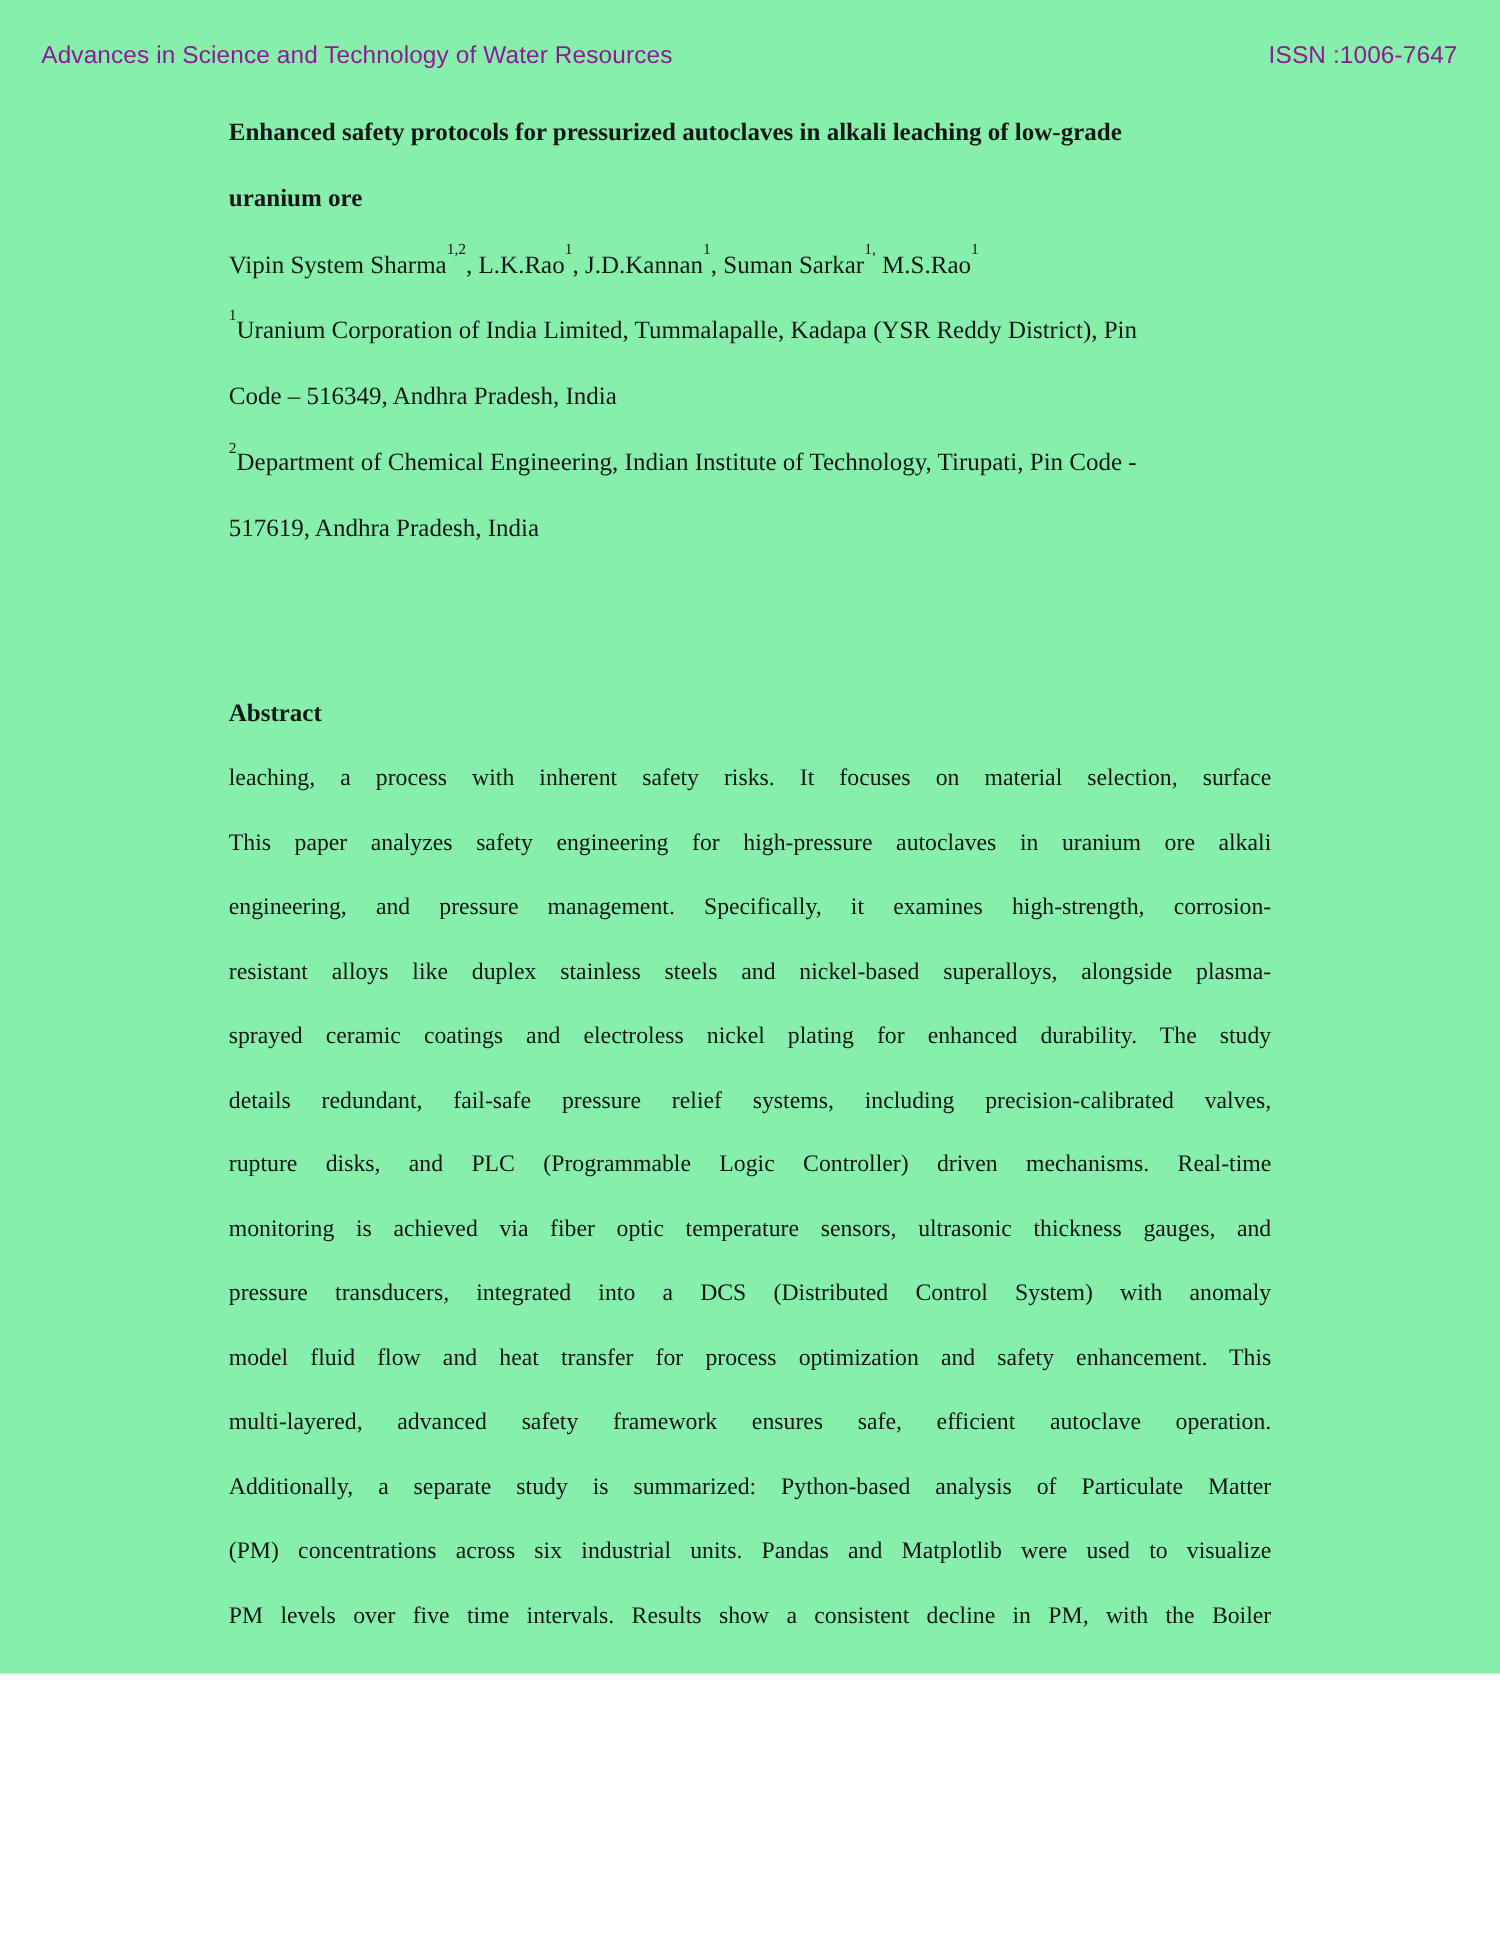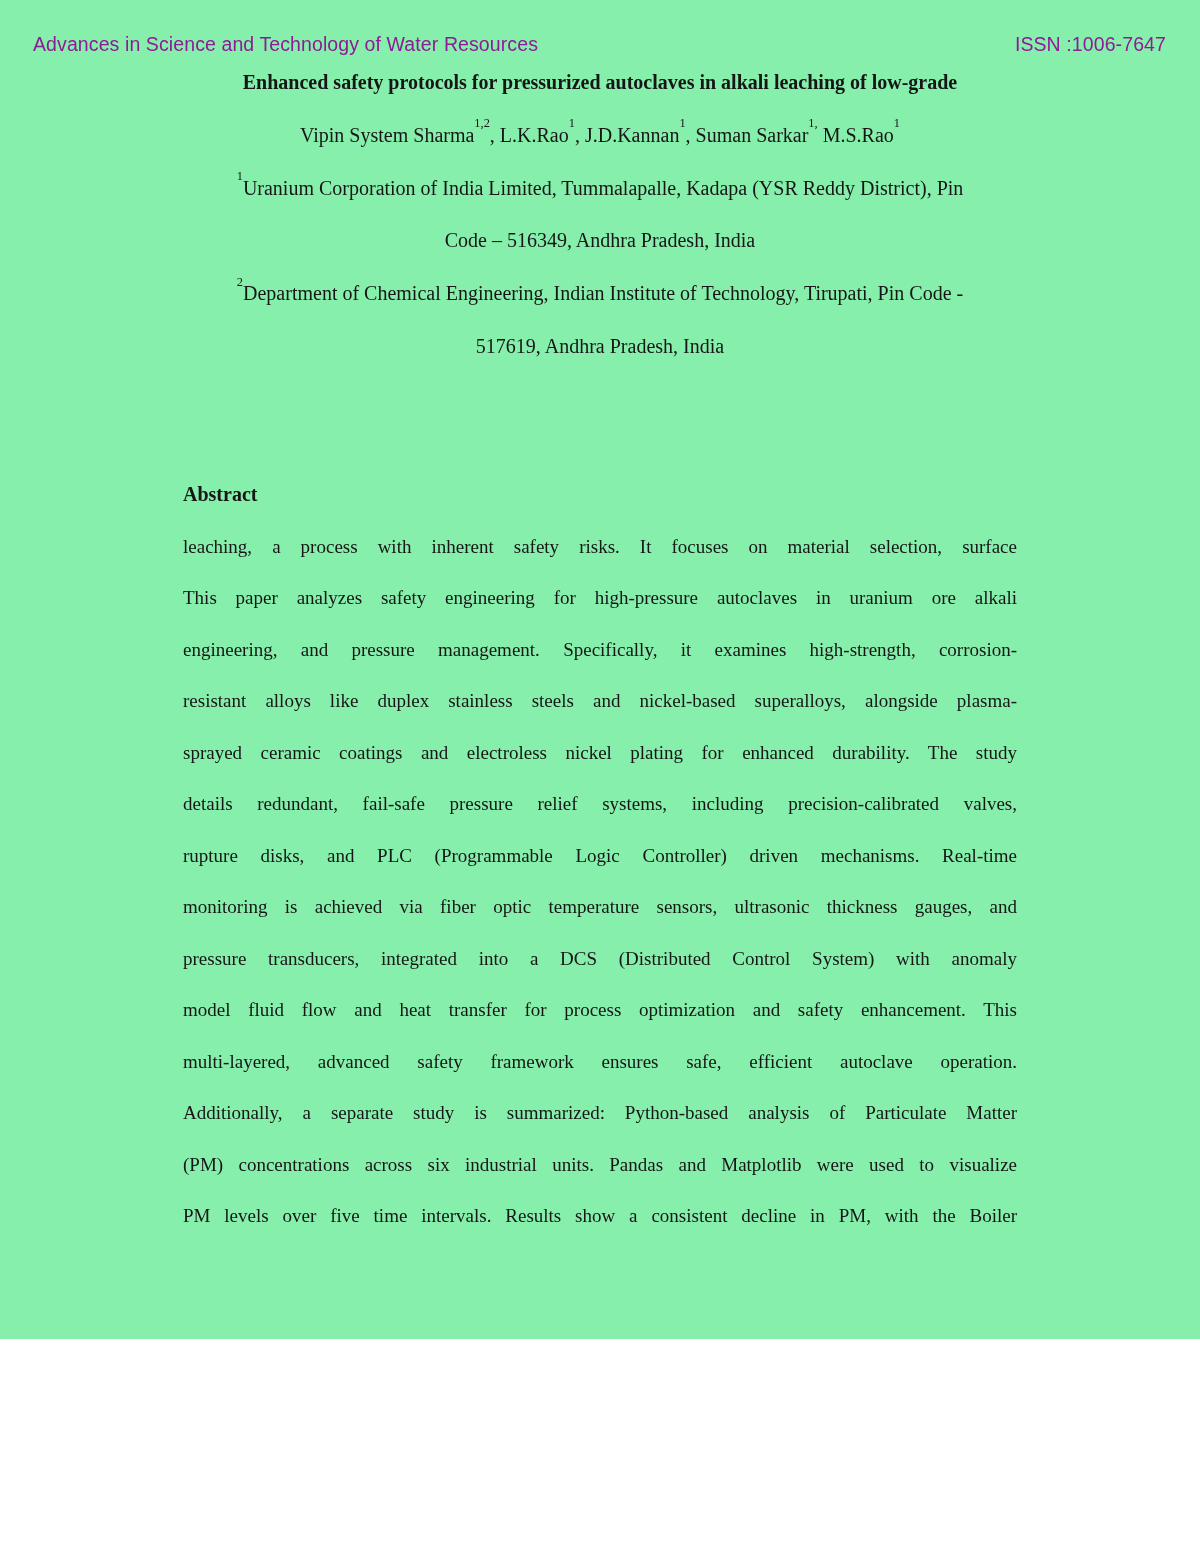--- a/index.html
+++ b/index.html
@@ -33,22 +33,22 @@
   .page-footer { top: 1489px; text-decoration: underline; }
 
   
   .content {
     position: absolute;
     left: 183px;
     top: 0;
     width: 834px;
   }
   .front-matter {
-    padding-top: 56px;
-    text-align: center;
+    padding-top: 80px;
+    text-align: left;
     font-size: 20px;
     line-height: 52.8px;
     font-family: Liberation Serif, serif;
   }
   .fm-line { white-space: nowrap; }
   .fm-title { font-weight: bold; }
   sup.sp {
     font-size: 0.62em;
     line-height: 0;
     position: relative;
@@ -78,20 +78,21 @@
 
   <div class="running-line page-header">
     <span>Advances in Science and Technology of Water Resources</span>
     <span>ISSN :1006-7647</span>
   </div>
 
   <div class="content">
 
     <div class="front-matter">
       <div class="fm-line fm-title">Enhanced safety protocols for pressurized autoclaves in alkali leaching of low-grade</div>
+      <div class="fm-line fm-title">uranium ore</div>
 
       <div class="fm-line"><span>Vipin System Sharma</span><sup class="sp">1,2</sup><span>, L.K.Rao</span><sup class="sp">1</sup><span>, J.D.Kannan</span><sup class="sp">1</sup><span>, Suman Sarkar</span><sup class="sp">1,</sup><span> M.S.Rao</span><sup class="sp">1</sup></div>
 
       <div class="fm-line"><sup class="sp">1</sup><span>Uranium Corporation of India Limited, Tummalapalle, Kadapa (YSR Reddy District), Pin</span></div>
       <div class="fm-line"><span>Code – 516349, Andhra Pradesh, India</span></div>
 
       <div class="fm-line"><sup class="sp">2</sup><span>Department of Chemical Engineering, Indian Institute of Technology, Tirupati, Pin Code -</span></div>
       <div class="fm-line"><span>517619, Andhra Pradesh, India</span></div>
     </div>
 

